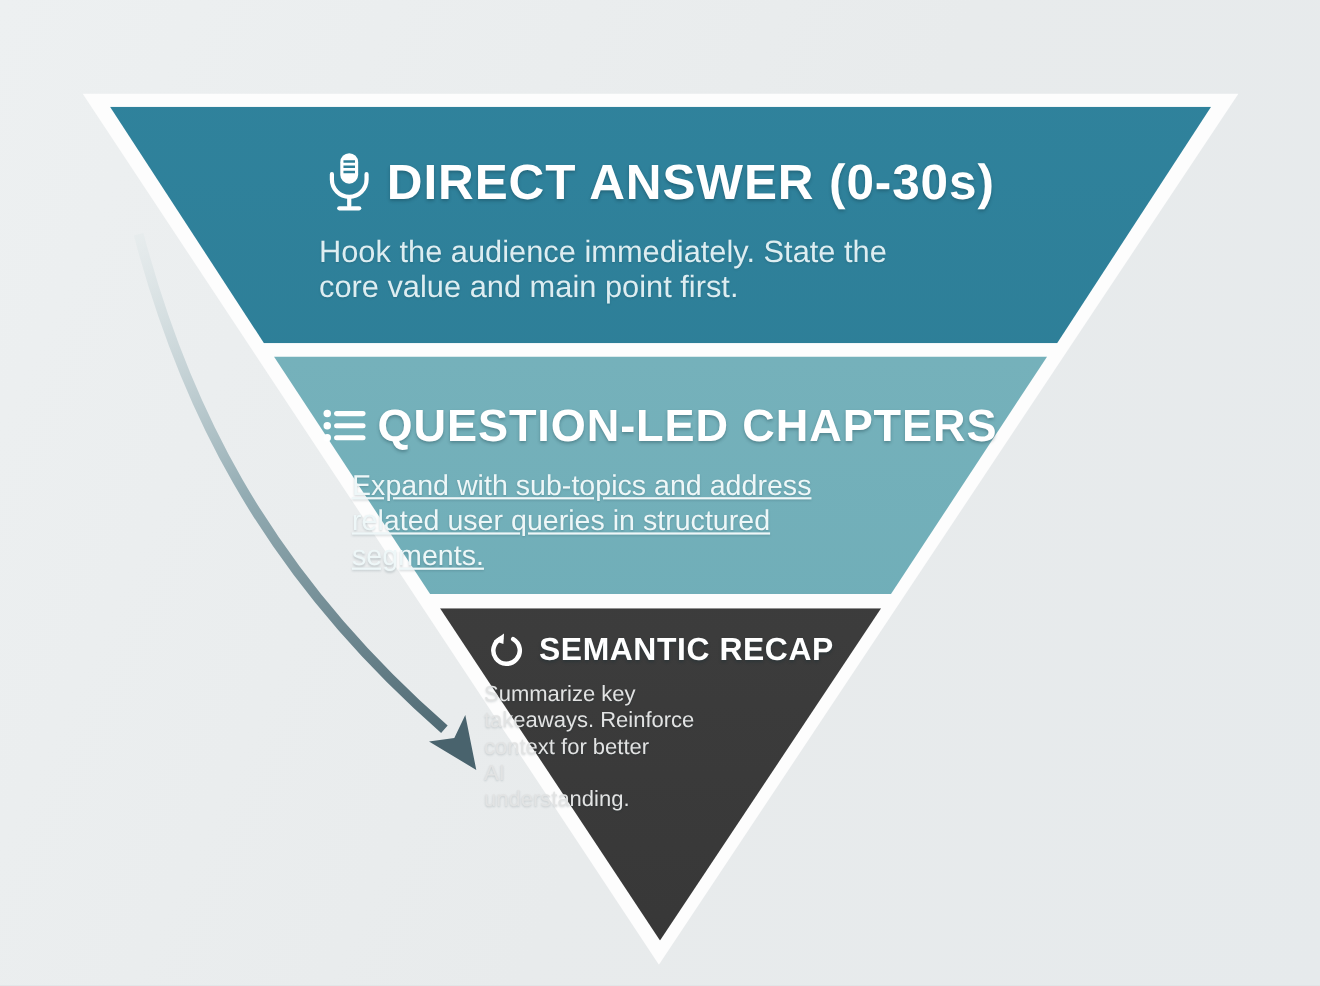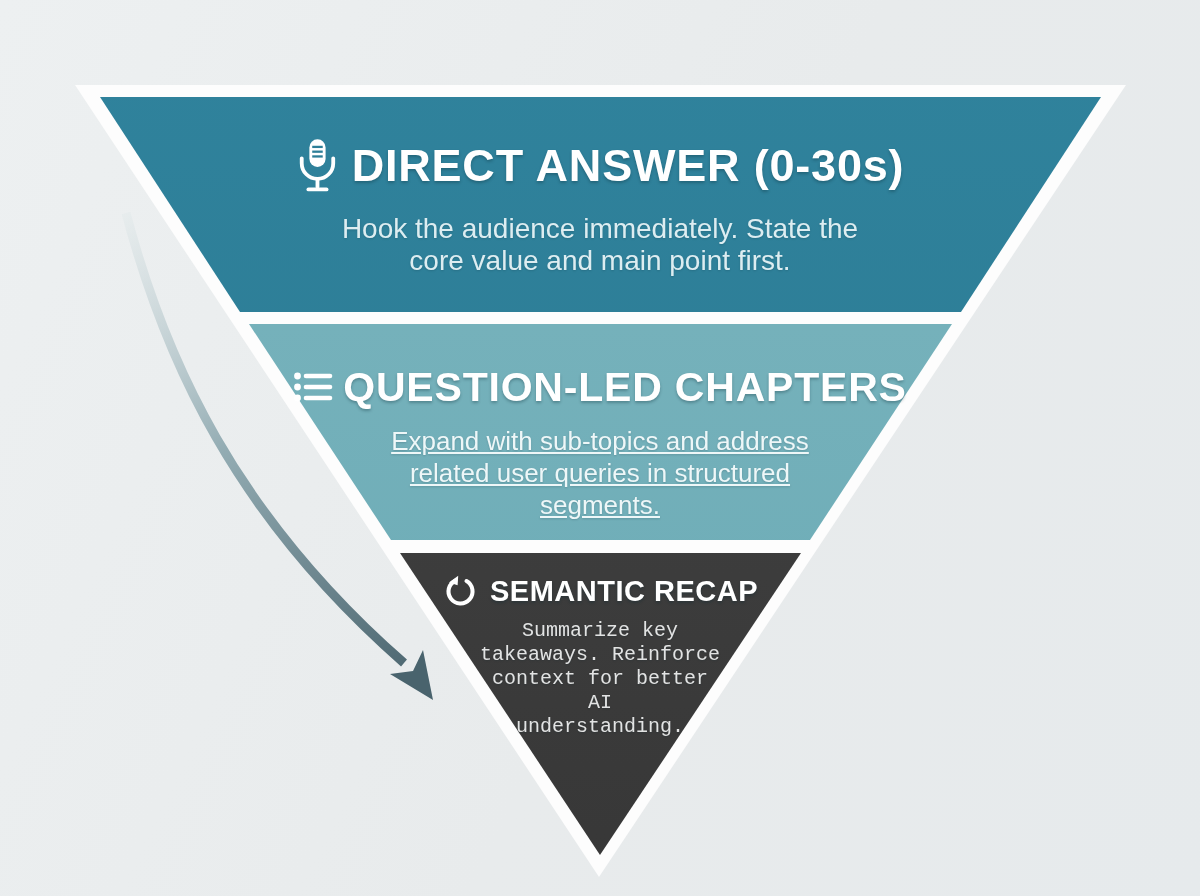--- a/index.html
+++ b/index.html
@@ -23,21 +23,21 @@
   }
   .tier2{
     background:linear-gradient(180deg,#7cb5be 0%,#69aab5 100%);
     clip-path:polygon(249px 324px,952px 324px,810px 540px,391px 540px);
   }
   .tier3{
     background:linear-gradient(180deg,#454545 0%,#373737 100%);
     clip-path:polygon(400px 553px,801px 553px,600px 855px);
   }
   
-  .label{position:absolute;left:0;right:0;text-align:center;color:#fff;}
+  .label{position:absolute;left:0;right:0;color:#fff;}
   .title-row{display:flex;align-items:center;justify-content:center;}
   .title{
     margin:0;font-weight:700;color:#ffffff;letter-spacing:.8px;
     text-shadow:0 2px 3px rgba(10,40,50,.30);
     white-space:nowrap;
   }
   .desc{
     margin:0 auto;white-space:pre-line;
     text-shadow:0 1px 2px rgba(10,40,50,.18);
   }
@@ -45,21 +45,21 @@
   .label1 .title-row{gap:14px;height:60px;}
   .label1 .title{font-size:45px;}
   .label1 .desc{margin-top:17px;font-size:28px;line-height:32px;color:#ddedf1;max-width:620px;}
   .label2{top:359px;}
   .label2 .title-row{gap:10px;height:56px;}
   .label2 .title{font-size:41px;}
   .label2 .desc{margin-top:10px;font-size:26px;line-height:32px;color:#eef7f8;max-width:560px;text-decoration:underline;}
   .label3{top:568px;}
   .label3 .title-row{gap:11px;height:46px;}
   .label3 .title{font-size:29px;letter-spacing:.5px;}
-  .label3 .desc{margin-top:5px;font-size:20px;line-height:24px;color:#e2e3e3;max-width:320px;font-family:Liberation Mono, monospace;}
+  .label3 .desc{margin-top:5px;font-size:20px;line-height:24px;color:#e2e3e3;max-width:320px;}
   .ticon{display:block;flex:0 0 auto;}
   .flow-arrow{position:absolute;inset:0;pointer-events:none;}
 </style>
 </head>
 <body>
 
 <div class="stage">
 
   <svg class="flow-arrow" width="1200" height="896" viewBox="0 0 1200 896">
     <defs>

